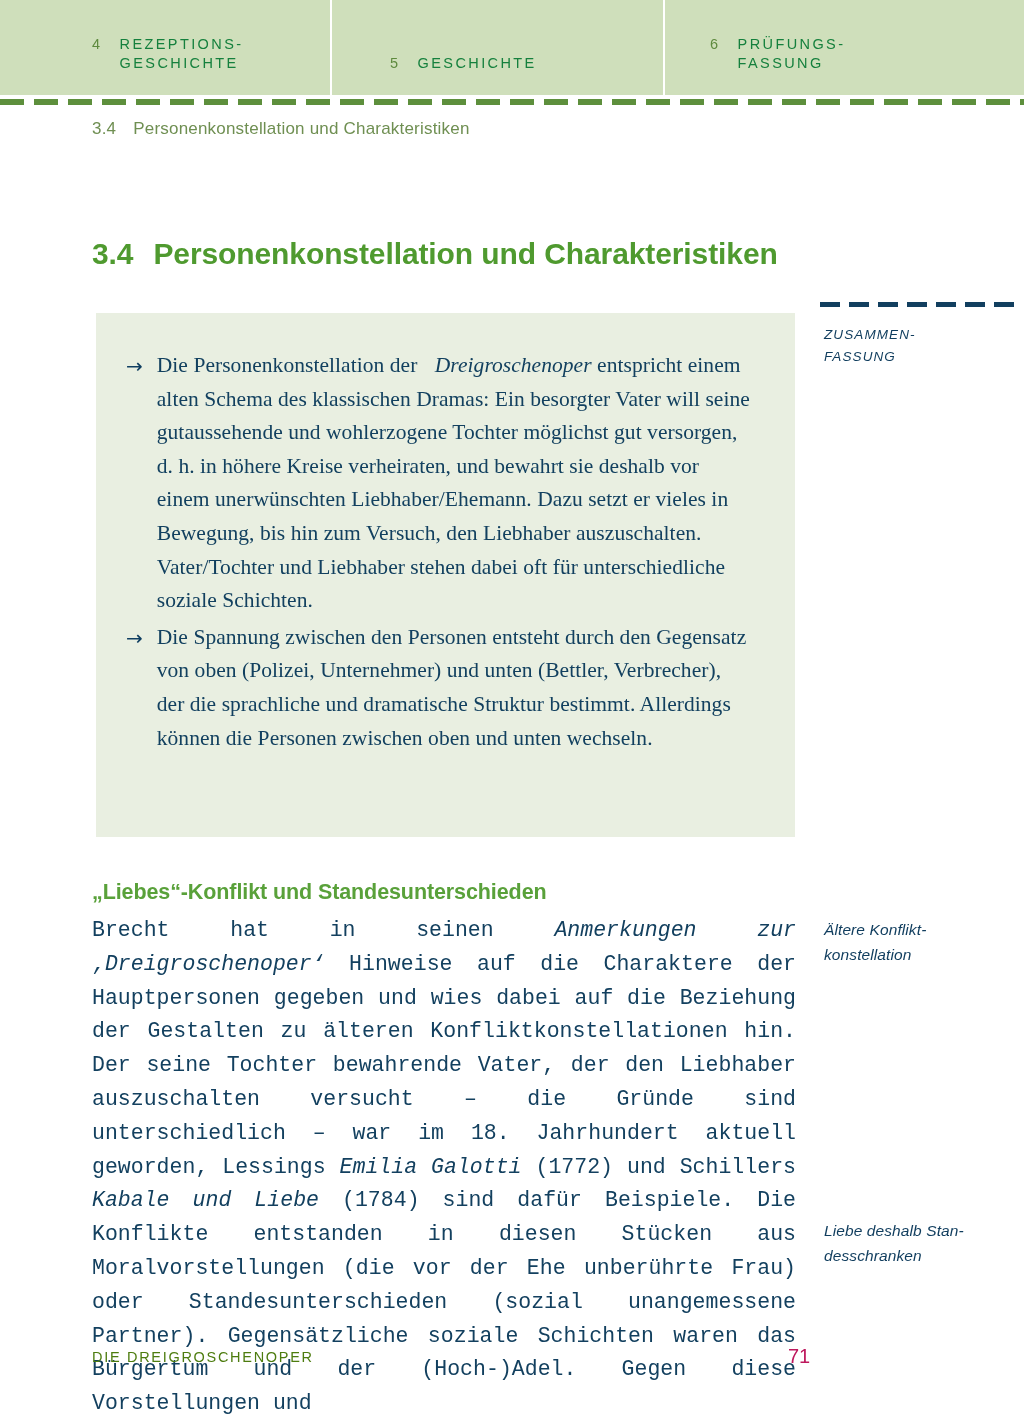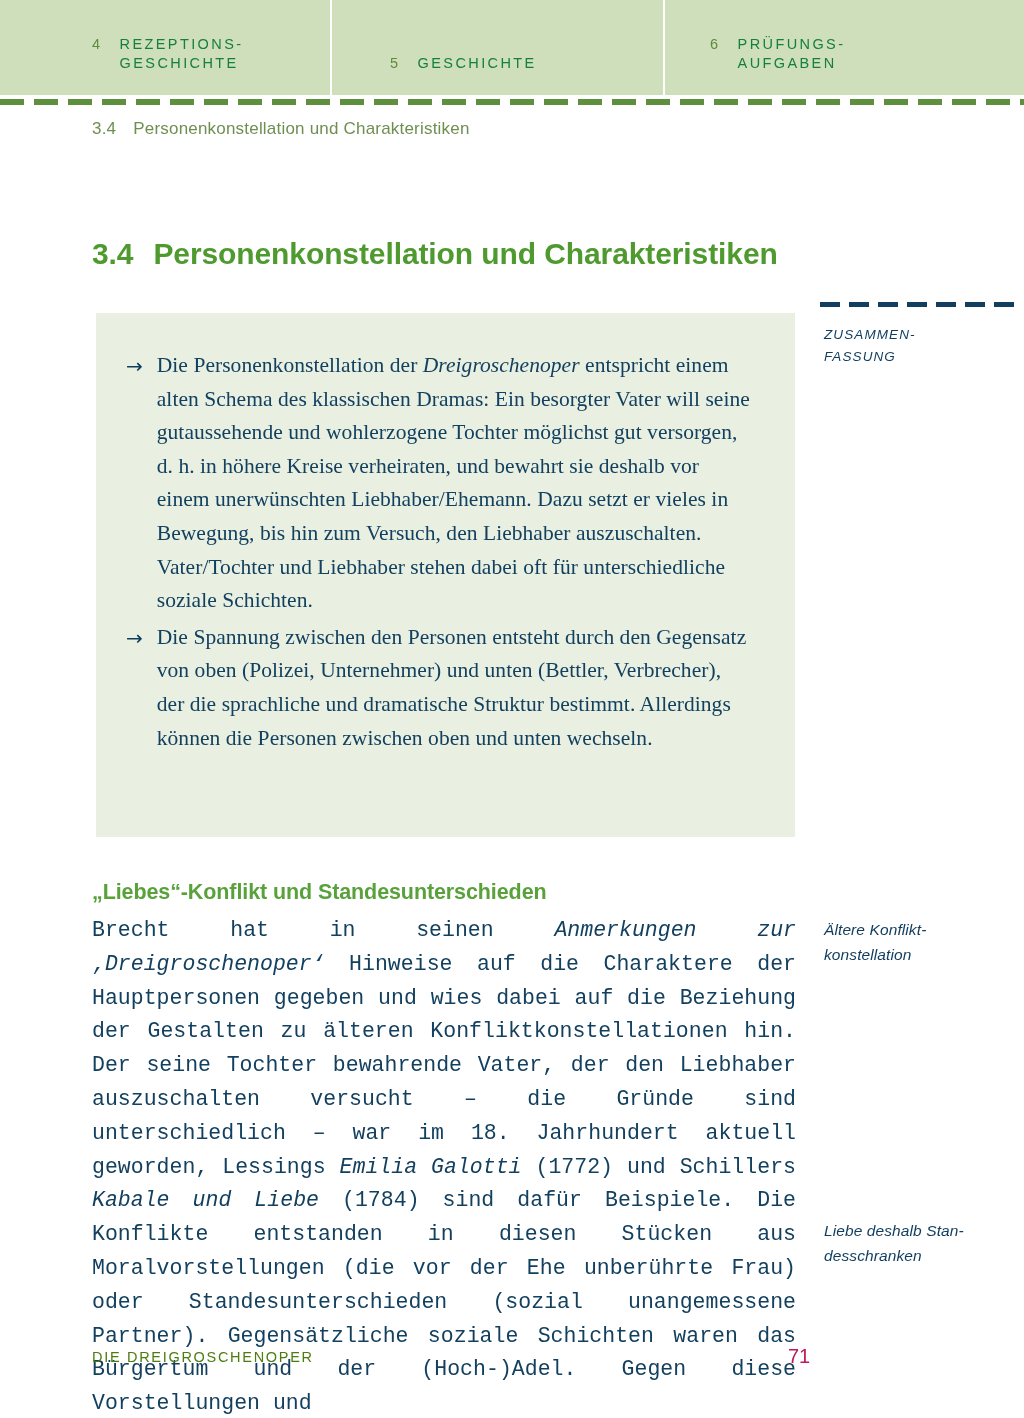--- a/index.html
+++ b/index.html
@@ -76,21 +76,21 @@
     color:#0f3e61;font-size:20px;line-height:34px;
     font-family:"DejaVu Sans", sans-serif;
   }
   .sum-text{
     color:#12405f;
     font-family:"Liberation Serif", serif;
     font-size:21.5px;line-height:33.6px;
     text-align:left;
     letter-spacing:.05px;
   }
-  .sum-text i{font-style:italic;}
+  .sum-text i{font-style:italic;margin-left:12px;}
 
   
   .margin-note{
     position:absolute;left:824px;width:200px;
     color:#103d5e;font-size:15.5px;line-height:25px;
     letter-spacing:.1px;white-space:pre-line;font-style:italic;
   }
   .margin-note.zus{
     top:324px;font-size:13.5px;line-height:22px;letter-spacing:1.1px;
     font-weight:500;
@@ -146,21 +146,21 @@
     <div class="tab-inner">
       <span class="tab-num">5</span>
       <span class="tab-label">GESCHICHTE</span>
     </div>
   </div>
   <div class="tab-sep"></div>
   <div class="tab t3">
     <div class="tab-inner">
       <span class="tab-num">6</span>
       <span class="tab-label">PRÜFUNGS-
-AUFGABEN</span>
+FASSUNG</span>
     </div>
   </div>
 </div>
 <div class="header-dash"></div>
 
 <div class="breadcrumb">
   <span>3.4</span>
   <span>Personenkonstellation und Charakteristiken</span>
 </div>
 

